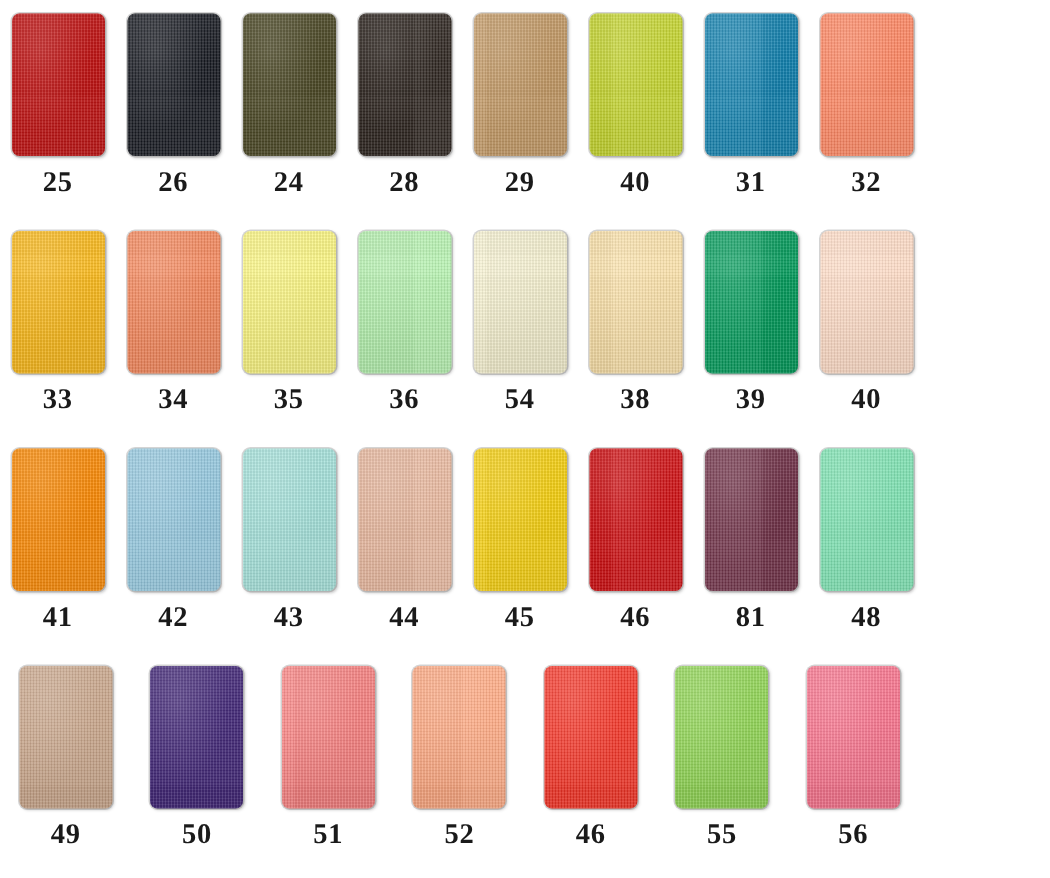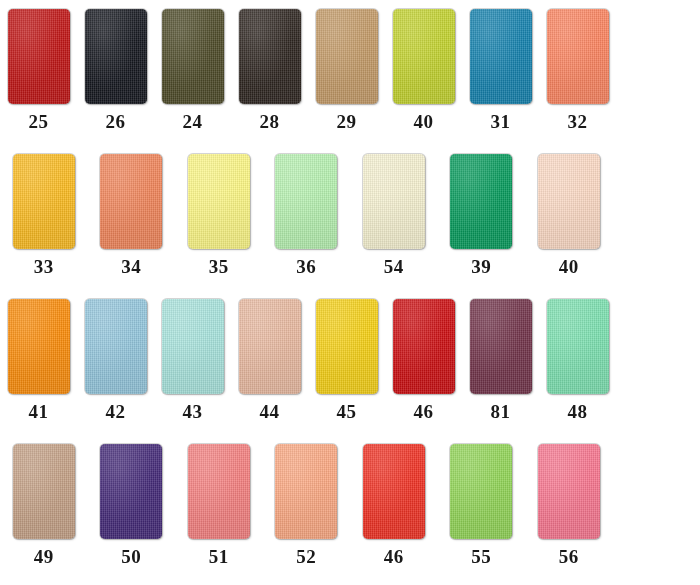--- a/index.html
+++ b/index.html
@@ -178,20 +178,26 @@
         <div class="swatch-label">36</div>
       </div>
       <div class="swatch-cell">
         <div class="swatch-chip-wrap">
           <div class="swatch-chip" style="background-color: rgb(245, 240, 208);"></div>
         </div>
         <div class="swatch-label">54</div>
       </div>
       <div class="swatch-cell">
         <div class="swatch-chip-wrap">
+          <div class="swatch-chip" style="background-color: rgb(248, 223, 168);"></div>
+        </div>
+        <div class="swatch-label">38</div>
+      </div>
+      <div class="swatch-cell">
+        <div class="swatch-chip-wrap">
           <div class="swatch-chip" style="background-color: rgb(7, 155, 93);"></div>
         </div>
         <div class="swatch-label">39</div>
       </div>
       <div class="swatch-cell">
         <div class="swatch-chip-wrap">
           <div class="swatch-chip" style="background-color: rgb(251, 217, 196);"></div>
         </div>
         <div class="swatch-label">40</div>
       </div>

